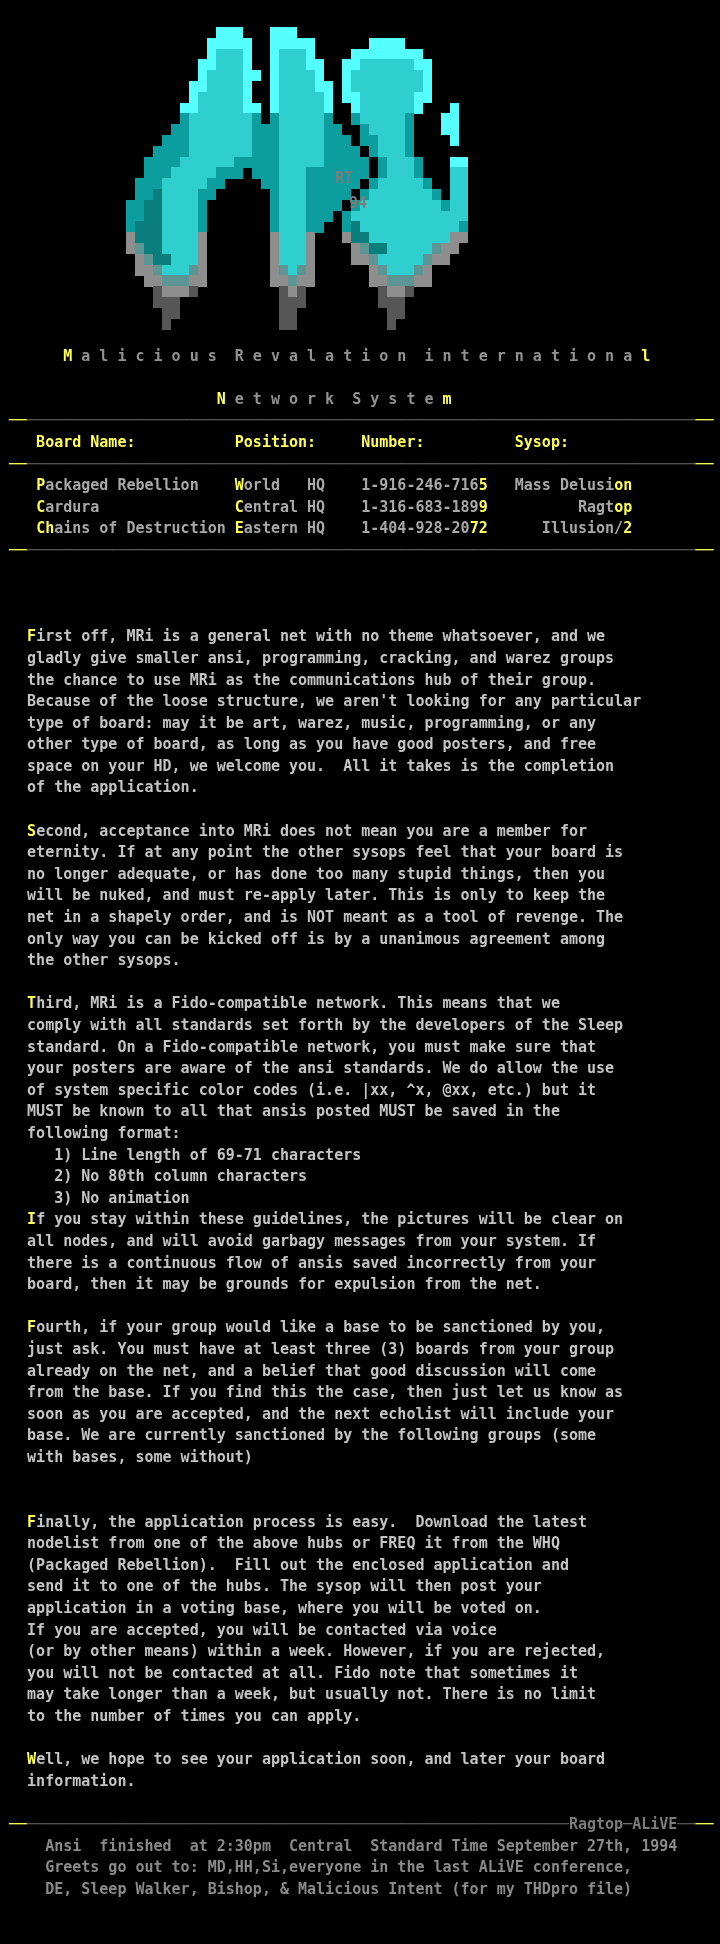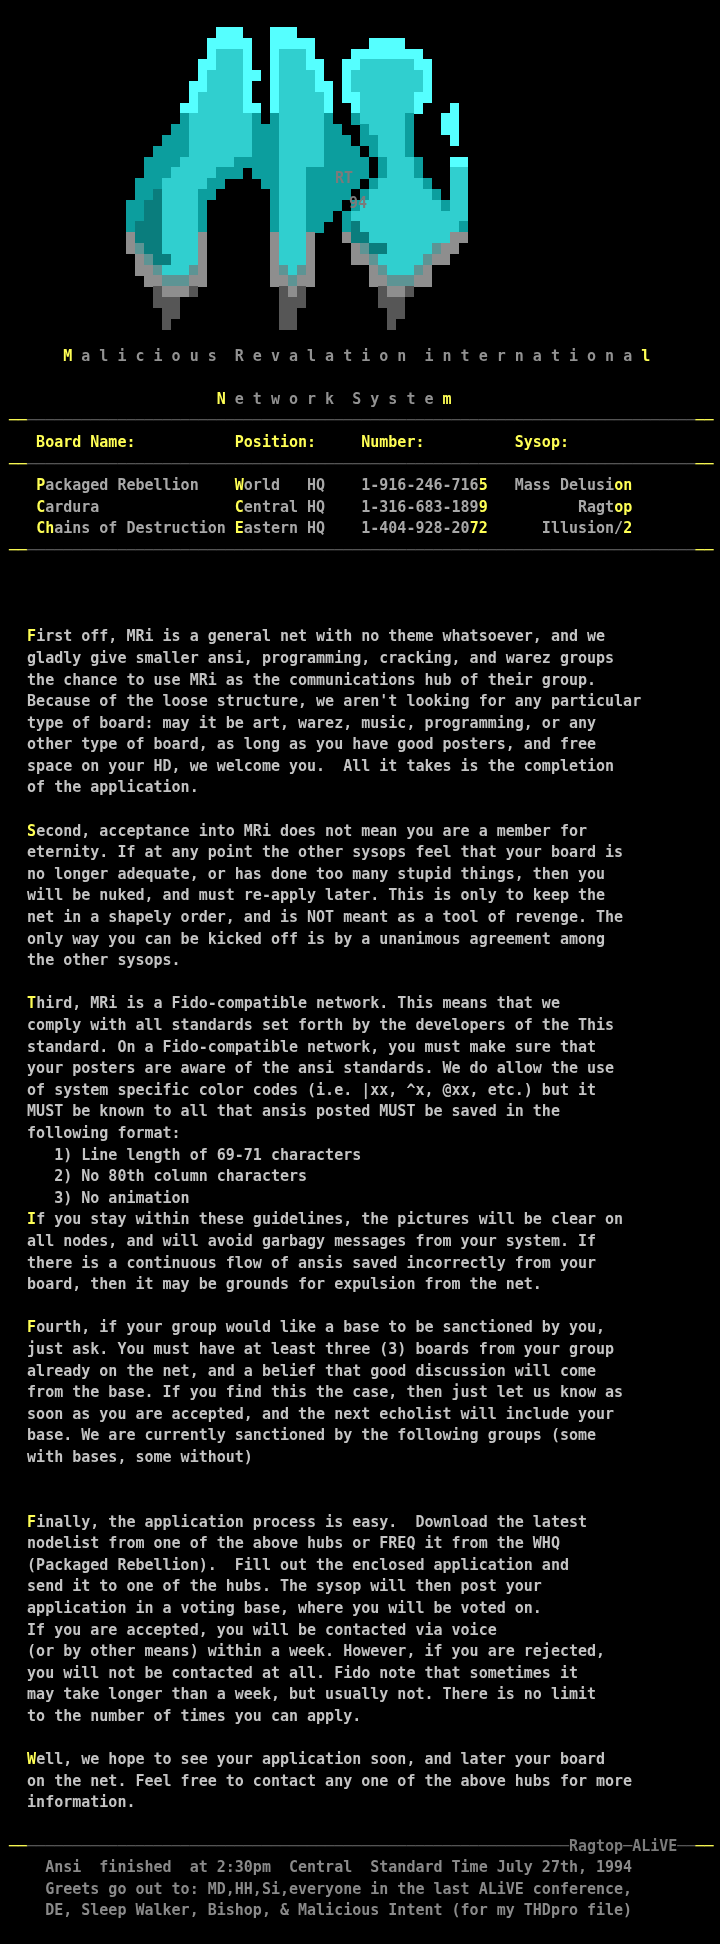--- a/index.html
+++ b/index.html
@@ -732,21 +732,21 @@
       <div class="line"></div>
       <div class="line"><span class="c-g">   </span><span class="c-y">S</span><span class="c-g">econd, acceptance into MRi does not mean you are a member for</span></div>
       <div class="line"><span class="c-g">   eternity. If at any point the other sysops feel that your board is</span></div>
       <div class="line"><span class="c-g">   no longer adequate, or has done too many stupid things, then you</span></div>
       <div class="line"><span class="c-g">   will be nuked, and must re-apply later. This is only to keep the</span></div>
       <div class="line"><span class="c-g">   net in a shapely order, and is NOT meant as a tool of revenge. The</span></div>
       <div class="line"><span class="c-g">   only way you can be kicked off is by a unanimous agreement among</span></div>
       <div class="line"><span class="c-g">   the other sysops.</span></div>
       <div class="line"></div>
       <div class="line"><span class="c-g">   </span><span class="c-y">T</span><span class="c-g">hird, MRi is a Fido-compatible network. This means that we</span></div>
-      <div class="line"><span class="c-g">   comply with all standards set forth by the developers of the This</span></div>
+      <div class="line"><span class="c-g">   comply with all standards set forth by the developers of the Sleep</span></div>
       <div class="line"><span class="c-g">   standard. On a Fido-compatible network, you must make sure that</span></div>
       <div class="line"><span class="c-g">   your posters are aware of the ansi standards. We do allow the use</span></div>
       <div class="line"><span class="c-g">   of system specific color codes (i.e. |xx, ^x, @xx, etc.) but it</span></div>
       <div class="line"><span class="c-g">   MUST be known to all that ansis posted MUST be saved in the</span></div>
       <div class="line"><span class="c-g">   following format:</span></div>
       <div class="line"><span class="c-g">      1) Line length of 69-71 characters</span></div>
       <div class="line"><span class="c-g">      2) No 80th column characters</span></div>
       <div class="line"><span class="c-g">      3) No animation</span></div>
       <div class="line"><span class="c-g">   </span><span class="c-y">I</span><span class="c-g">f you stay within these guidelines, the pictures will be clear on</span></div>
       <div class="line"><span class="c-g">   all nodes, and will avoid garbagy messages from your system. If</span></div>
@@ -767,21 +767,20 @@
       <div class="line"><span class="c-g">   (Packaged Rebellion).  Fill out the enclosed application and</span></div>
       <div class="line"><span class="c-g">   send it to one of the hubs. The sysop will then post your</span></div>
       <div class="line"><span class="c-g">   application in a voting base, where you will be voted on.</span></div>
       <div class="line"><span class="c-g">   If you are accepted, you will be contacted via voice</span></div>
       <div class="line"><span class="c-g">   (or by other means) within a week. However, if you are rejected,</span></div>
       <div class="line"><span class="c-g">   you will not be contacted at all. Fido note that sometimes it</span></div>
       <div class="line"><span class="c-g">   may take longer than a week, but usually not. There is no limit</span></div>
       <div class="line"><span class="c-g">   to the number of times you can apply.</span></div>
       <div class="line"></div>
       <div class="line"><span class="c-g">   </span><span class="c-y">W</span><span class="c-g">ell, we hope to see your application soon, and later your board</span></div>
-      <div class="line"><span class="c-g">   on the net. Feel free to contact any one of the above hubs for more</span></div>
       <div class="line"><span class="c-g">   information.</span></div>
       <div class="line"></div>
       <div class="line"><span class="c-d"> </span><span class="c-y">──</span><span class="c-d">────────────────────────────────────────────────────────────</span><span class="c-r">Ragtop─ALiVE</span><span class="c-d">──</span><span class="c-y">──</span></div>
-      <div class="line"><span class="c-f">     Ansi  finished  at 2:30pm  Central  Standard Time July 27th, 1994</span></div>
+      <div class="line"><span class="c-f">     Ansi  finished  at 2:30pm  Central  Standard Time September 27th, 1994</span></div>
       <div class="line"><span class="c-f">     Greets go out to: MD,HH,Si,everyone in the last ALiVE conference,</span></div>
       <div class="line"><span class="c-f">     DE, Sleep Walker, Bishop, &amp; Malicious Intent (for my THDpro file)</span></div>
     </div>
 </div>
 
 </body></html>

